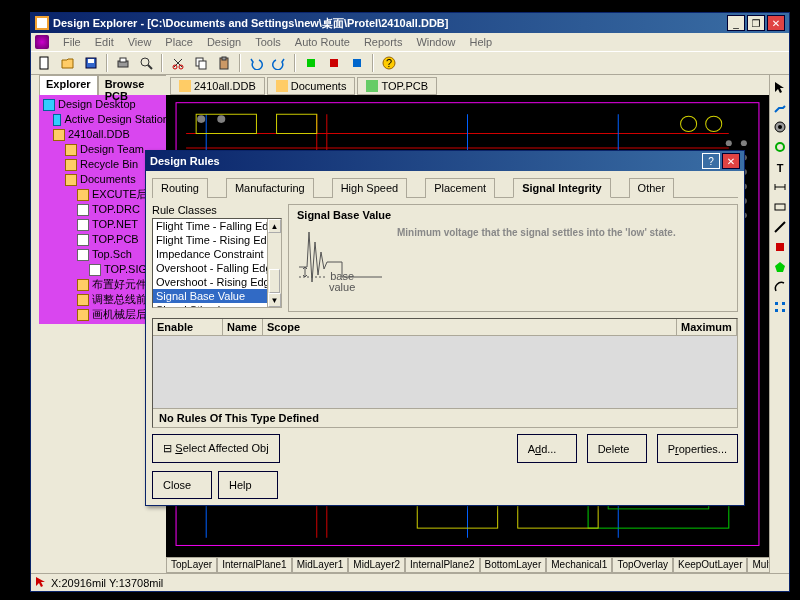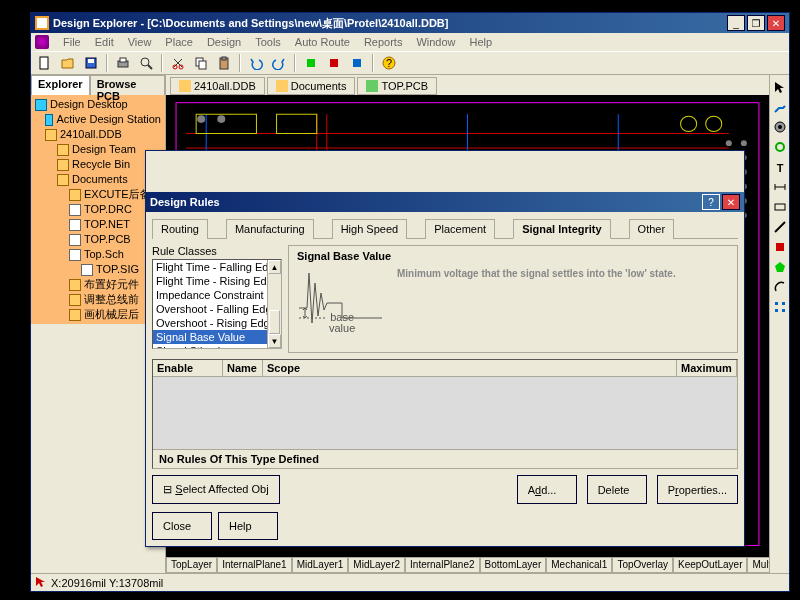--- a/index.html
+++ b/index.html
@@ -19,25 +19,25 @@
 .menubar { height: 18px; background: #ece9d8; display: flex; align-items: center; padding: 0 4px; gap: 2px; color: #666; }
 .menubar .menu-item { padding: 1px 6px; cursor: pointer; }
 .menubar .menu-icon { width: 14px; height: 14px; display: inline-block; margin-right: 6px; background: radial-gradient(circle, #c0c, #606); border-radius: 2px; }
 
 .toolbar { height: 24px; background: #ece9d8; border-top: 1px solid #fff; border-bottom: 1px solid #aca899; display: flex; align-items: center; padding: 0 4px; gap: 3px; }
 .toolbar .tbtn { width: 20px; height: 20px; background: #ece9d8; border: 1px solid transparent; display: flex; align-items: center; justify-content: center; cursor: pointer; }
 .toolbar .tbtn svg { width: 14px; height: 14px; }
 .toolbar .sep { width: 2px; height: 18px; border-left: 1px solid #aca899; border-right: 1px solid #fff; margin: 0 2px; }
 
 
-.left-panel { position: absolute; top: 62px; left: 0; width: 135px; bottom: 18px; background: #ece9d8; border-right: 1px solid #aca899; }
+.left-panel { position: absolute; top: 62px; left: 8px; width: 135px; bottom: 18px; background: #ece9d8; border-right: 1px solid #aca899; }
 .panel-tabs { height: 20px; display: flex; }
 .panel-tab { padding: 2px 6px; background: #ece9d8; border: 1px solid #aca899; border-bottom: none; cursor: pointer; font-weight: bold; }
 .panel-tab.active { background: #fff; }
-.tree { padding: 2px; background: #fdba74; font-size: 11px; line-height: 15px; overflow: hidden; }
+.tree { padding: 2px; background: #d946ef; font-size: 11px; line-height: 15px; overflow: hidden; }
 .tree-item { display: flex; align-items: center; padding: 0 2px; white-space: nowrap; cursor: pointer; }
 .tree-item .ticon { width: 12px; height: 12px; margin-right: 3px; display: inline-block; }
 .indent1 { padding-left: 12px; }
 .indent2 { padding-left: 24px; }
 .indent3 { padding-left: 36px; }
 .indent4 { padding-left: 48px; }
 .ticon.folder { background: #fc6; border: 1px solid #960; }
 .ticon.file { background: #fff; border: 1px solid #666; }
 .ticon.desk { background: #3cf; border: 1px solid #069; }
 
@@ -57,21 +57,21 @@
 
 
 .right-toolbar { position: absolute; top: 62px; right: 0; width: 20px; bottom: 18px; background: #ece9d8; border-left: 1px solid #aca899; display: flex; flex-direction: column; align-items: center; padding-top: 4px; gap: 4px; }
 .rtbtn { width: 16px; height: 16px; cursor: pointer; display: flex; align-items: center; justify-content: center; }
 
 
 .statusbar { position: absolute; bottom: 0; left: 0; right: 0; height: 18px; background: #ece9d8; border-top: 1px solid #aca899; display: flex; align-items: center; padding: 0 4px; gap: 4px; }
 
 
 .dialog { position: absolute; top: 150px; left: 145px; width: 600px; background: #ece9d8; border: 1px solid #0a246a; box-shadow: 2px 2px 4px rgba(0,0,0,0.4); }
-.dialog .titlebar { background: linear-gradient(to right, #0a246a, #3a6ea5); margin-top: 41px; }
+.dialog .titlebar { background: linear-gradient(to right, #0a246a, #3a6ea5); }
 .dialog .titlebar .win-btn.help { background: #3a6ea5; color: #fff; border: 1px solid #fff; }
 .dialog-body { padding: 6px; }
 .dialog-tabs { display: flex; border-bottom: 1px solid #aca899; }
 .dialog-tab { padding: 3px 8px; background: #ece9d8; border: 1px solid #aca899; border-bottom: none; margin-right: 18px; cursor: pointer; position: relative; top: 1px; }
 .dialog-tab.active { background: #ece9d8; border-bottom: 1px solid #ece9d8; font-weight: bold; }
 
 .rule-panel { display: flex; gap: 6px; margin-top: 6px; }
 .rule-classes { width: 130px; }
 .rule-classes .label { font-weight: normal; margin-bottom: 2px; }
 .rule-list { background: #fff; border: 1px inset #aca899; height: 90px; overflow: hidden; position: relative; }

